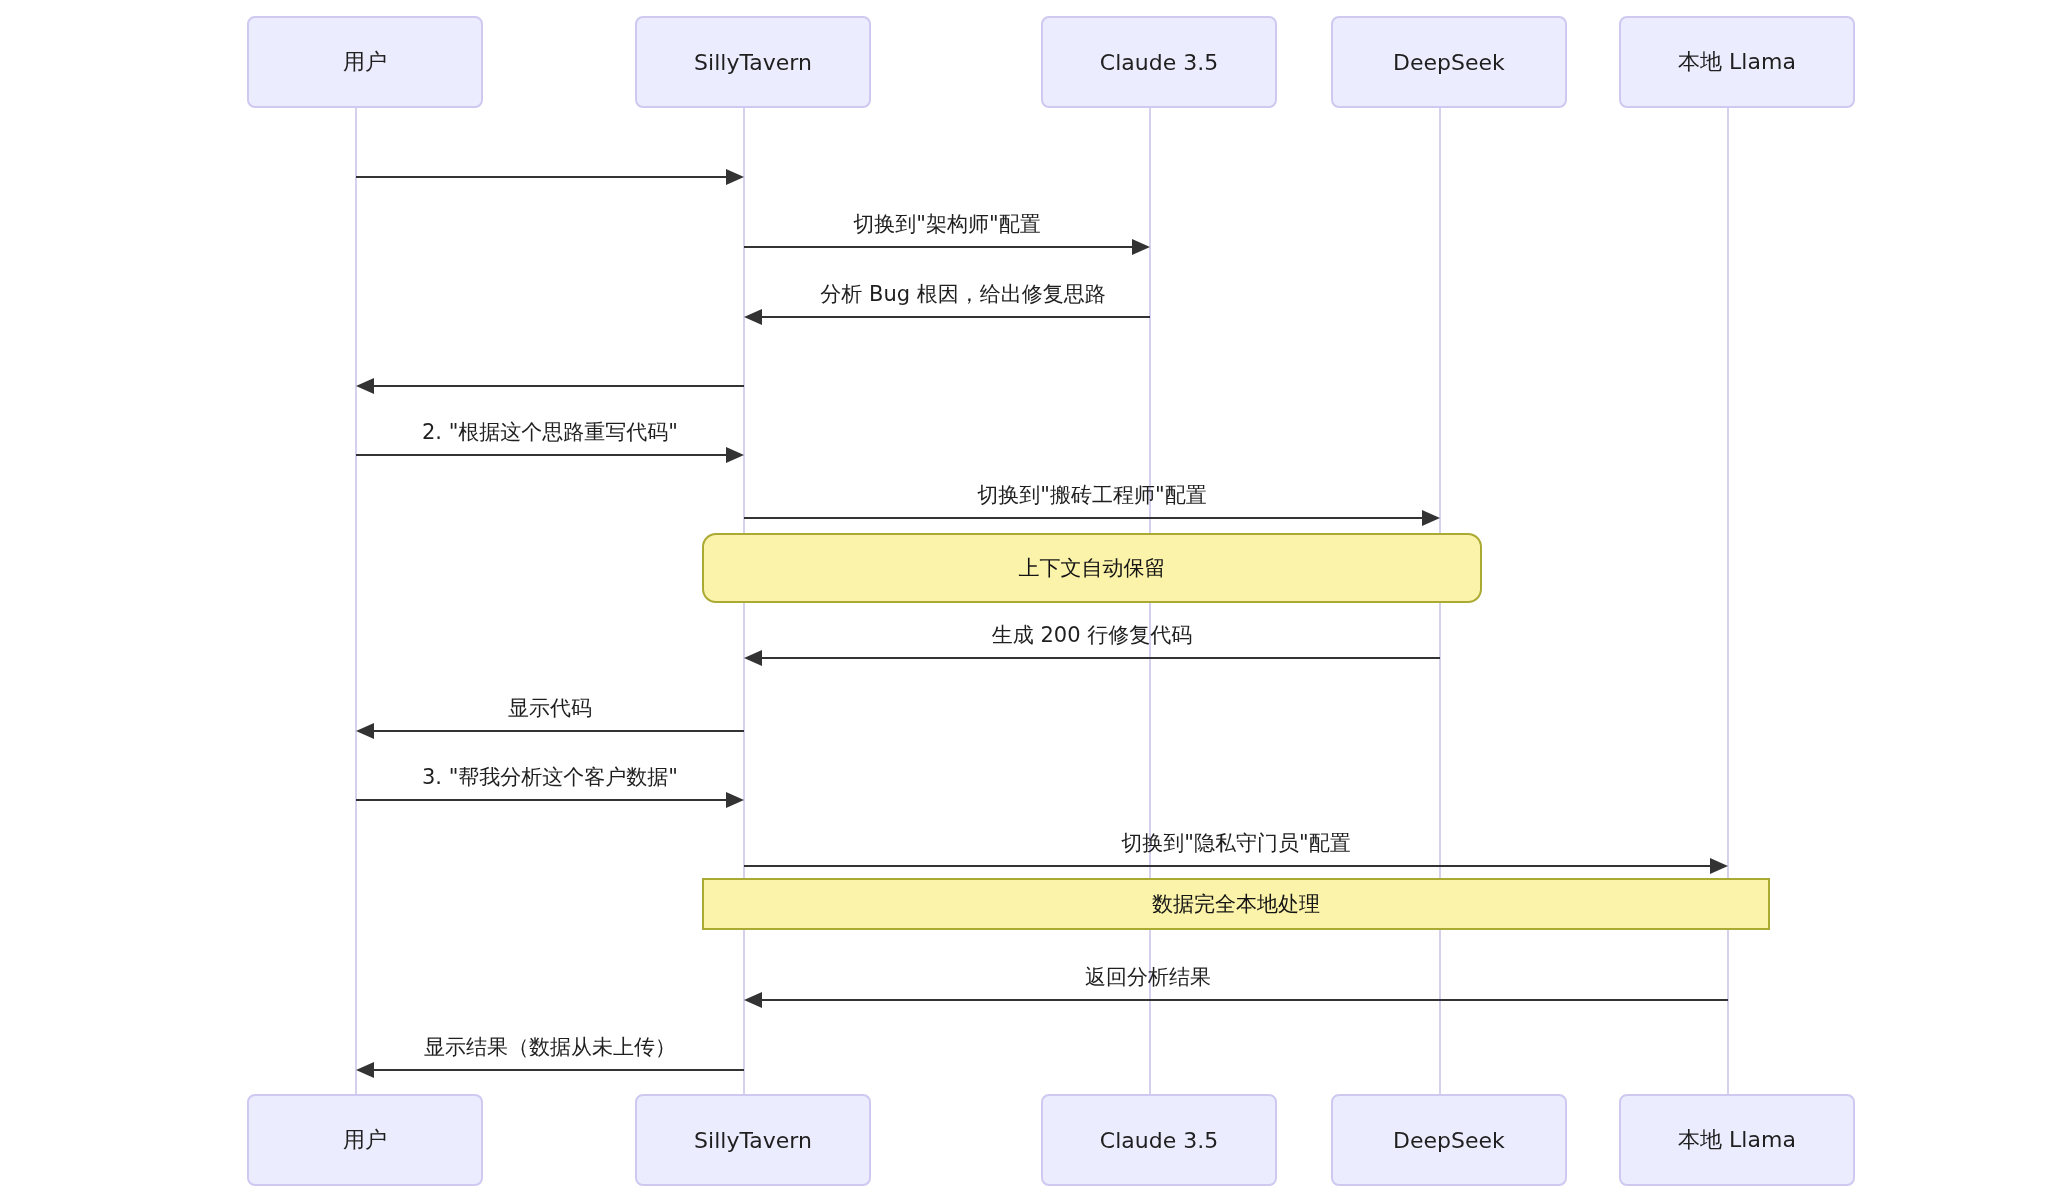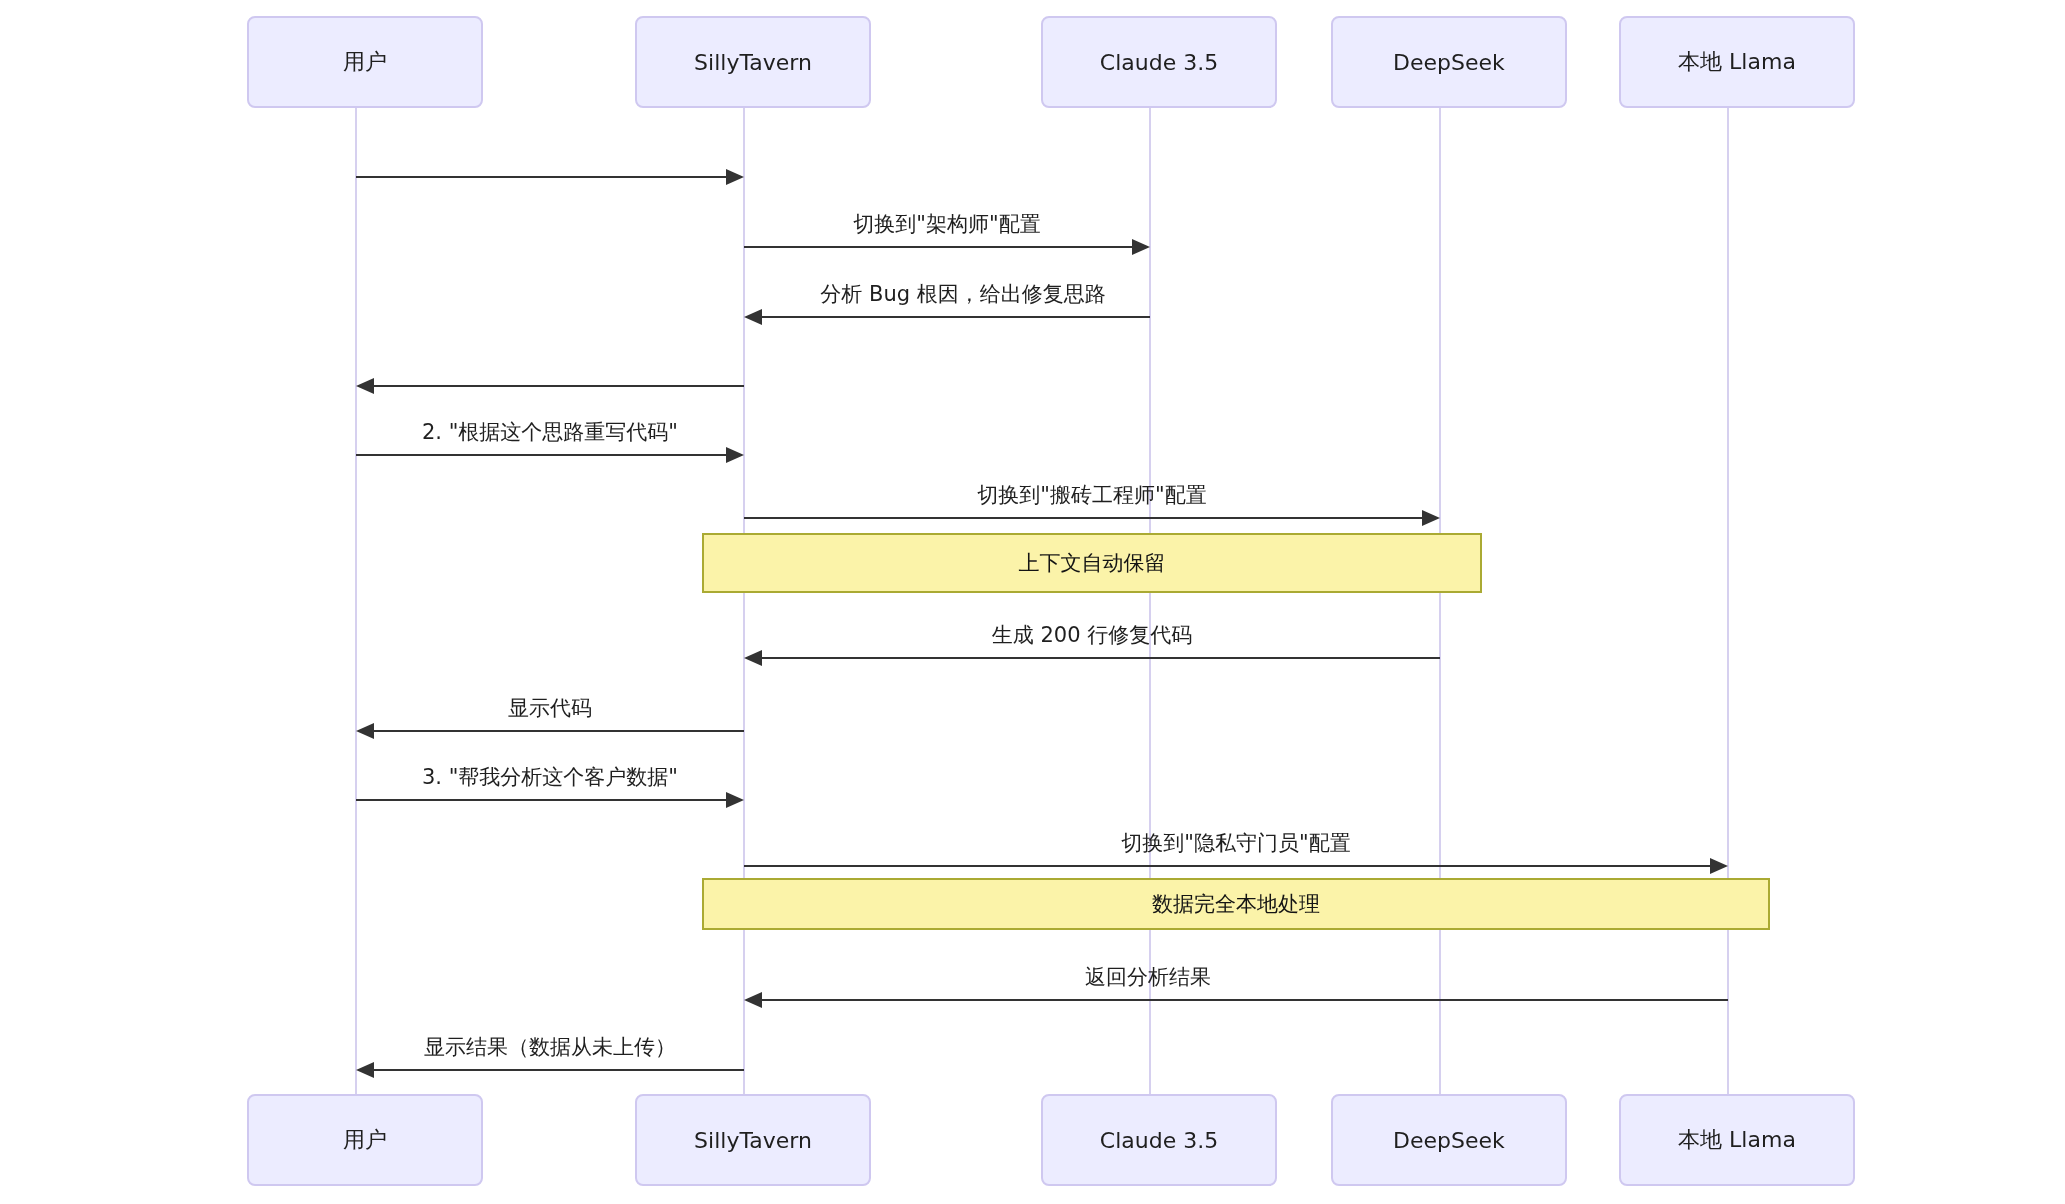--- a/index.html
+++ b/index.html
@@ -90,21 +90,21 @@
     <div class="msg-line" style="left: 748px; width: 402px; top: 316px;"></div>
     <div class="arrow-head dir-left" style="left: 744px; top: 309px;"></div>
     <div class="msg-line" style="left: 360px; width: 384px; top: 385px;"></div>
     <div class="arrow-head dir-left" style="left: 356px; top: 378px;"></div>
     <div class="msg-label" style="left: 356px; width: 388px; top: 417px;">2. "根据这个思路重写代码"</div>
     <div class="msg-line" style="left: 356px; width: 384px; top: 454px;"></div>
     <div class="arrow-head dir-right" style="left: 726px; top: 447px;"></div>
     <div class="msg-label" style="left: 744px; width: 696px; top: 480px;">切换到"搬砖工程师"配置</div>
     <div class="msg-line" style="left: 744px; width: 692px; top: 517px;"></div>
     <div class="arrow-head dir-right" style="left: 1422px; top: 510px;"></div>
-    <div class="note" style="left: 702px; top: 533px; width: 780px; height: 60px;">
+    <div class="note" style="left: 702px; top: 533px; width: 780px; height: 70px; border-radius: 14px;">
       <div>上下文自动保留</div>
     </div>
     <div class="msg-label" style="left: 744px; width: 696px; top: 620px;">生成 200 行修复代码</div>
     <div class="msg-line" style="left: 748px; width: 692px; top: 657px;"></div>
     <div class="arrow-head dir-left" style="left: 744px; top: 650px;"></div>
     <div class="msg-label" style="left: 356px; width: 388px; top: 693px;">显示代码</div>
     <div class="msg-line" style="left: 360px; width: 384px; top: 730px;"></div>
     <div class="arrow-head dir-left" style="left: 356px; top: 723px;"></div>
     <div class="msg-label" style="left: 356px; width: 388px; top: 762px;">3. "帮我分析这个客户数据"</div>
     <div class="msg-line" style="left: 356px; width: 384px; top: 799px;"></div>

